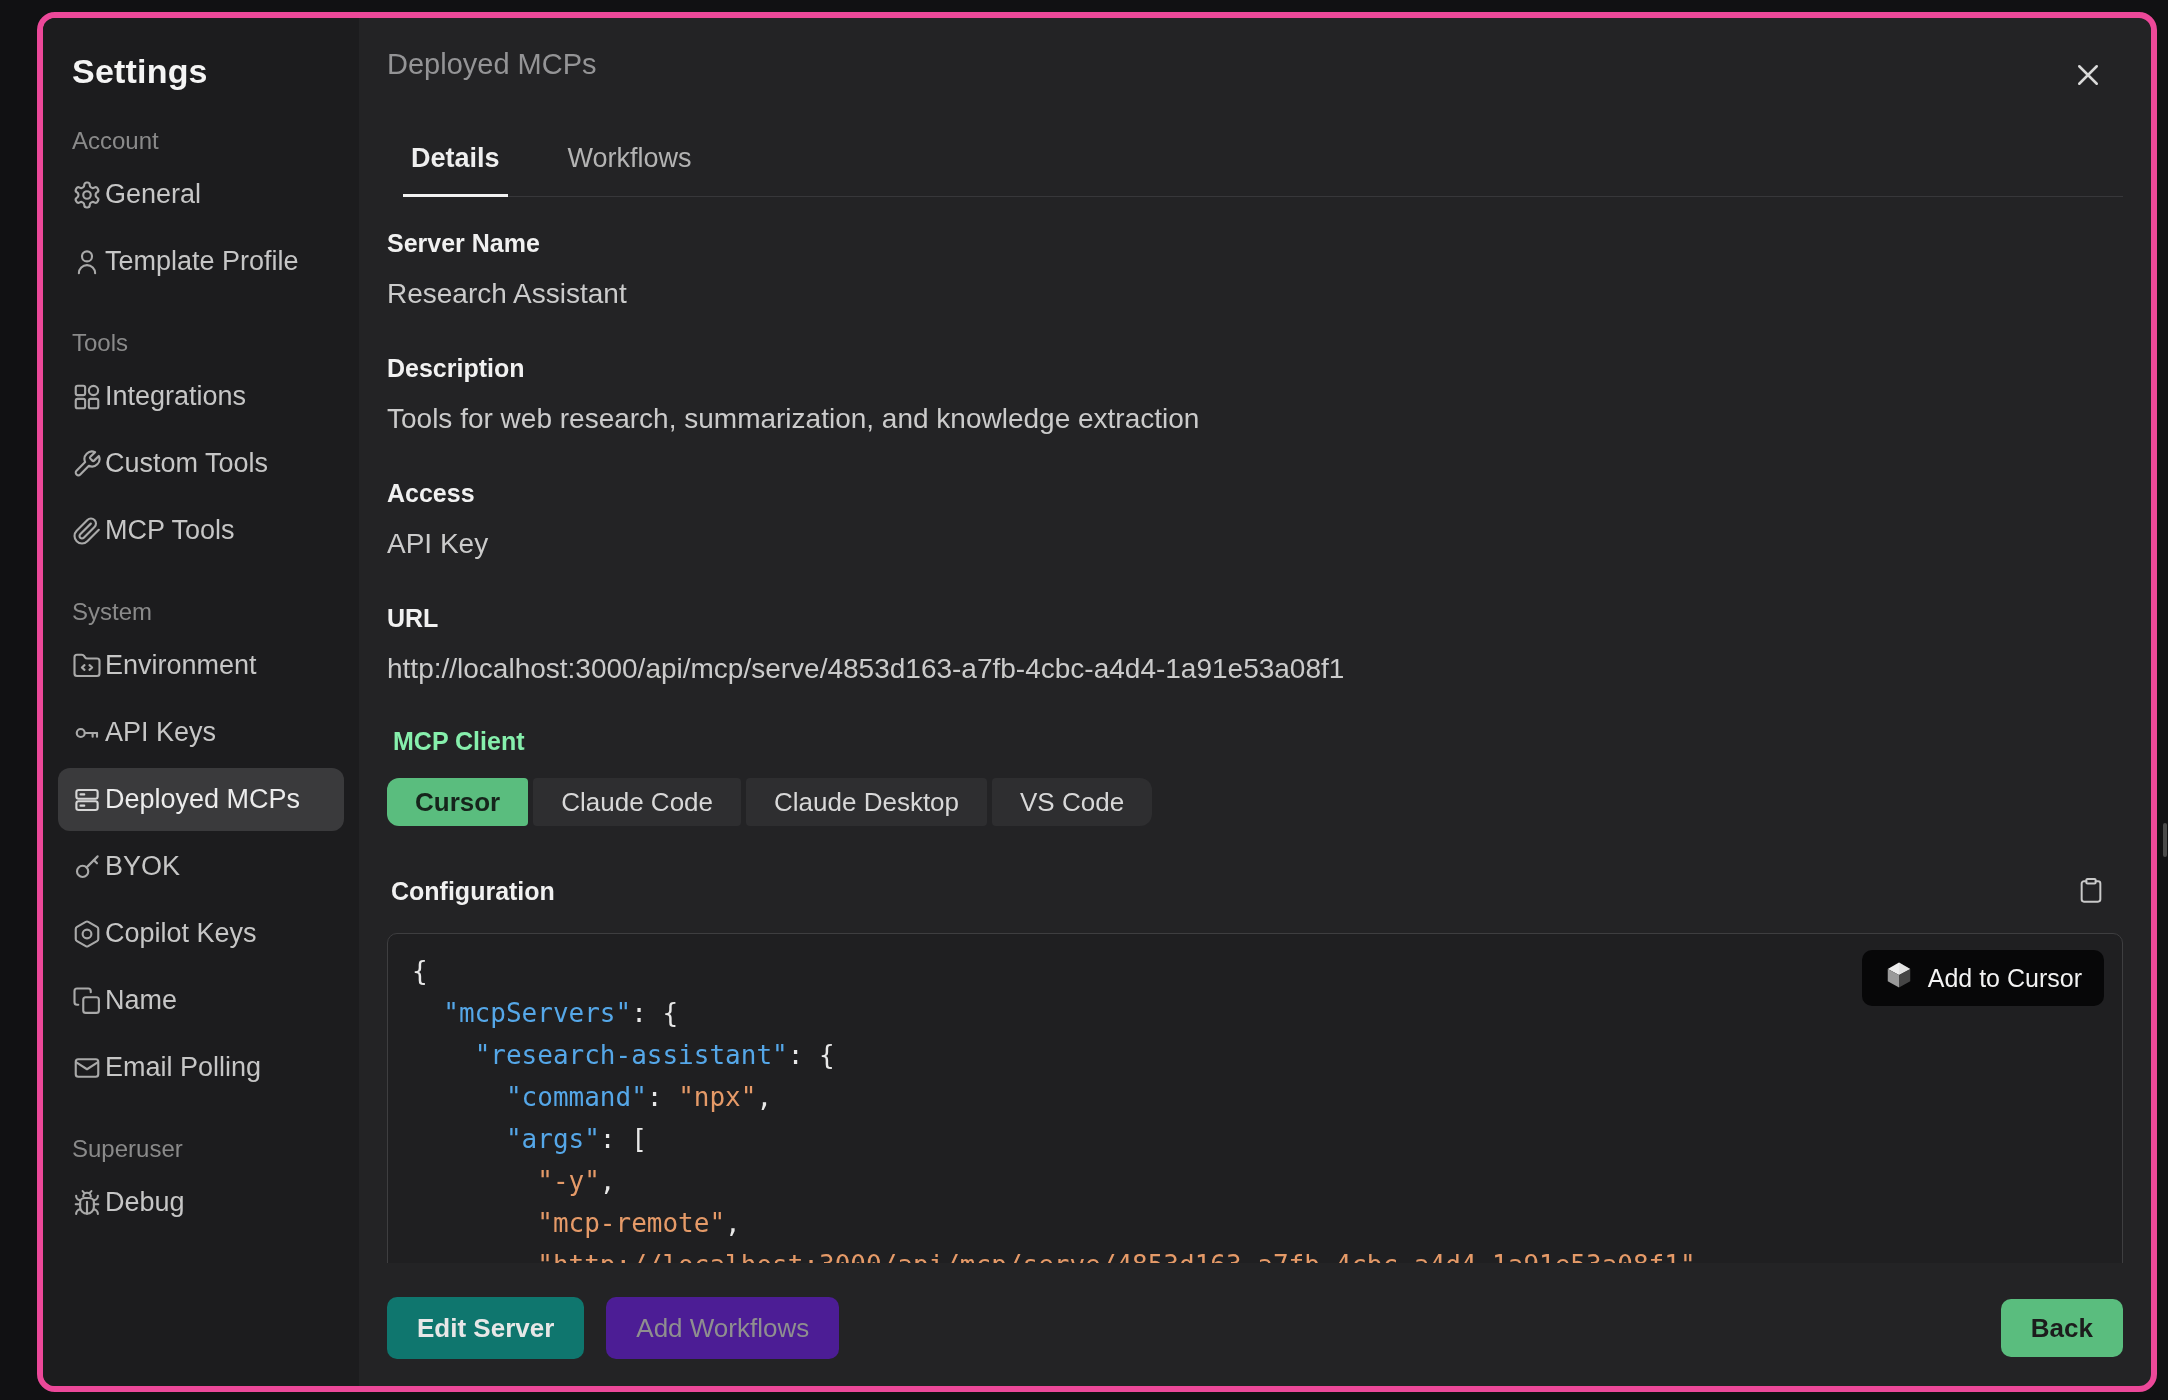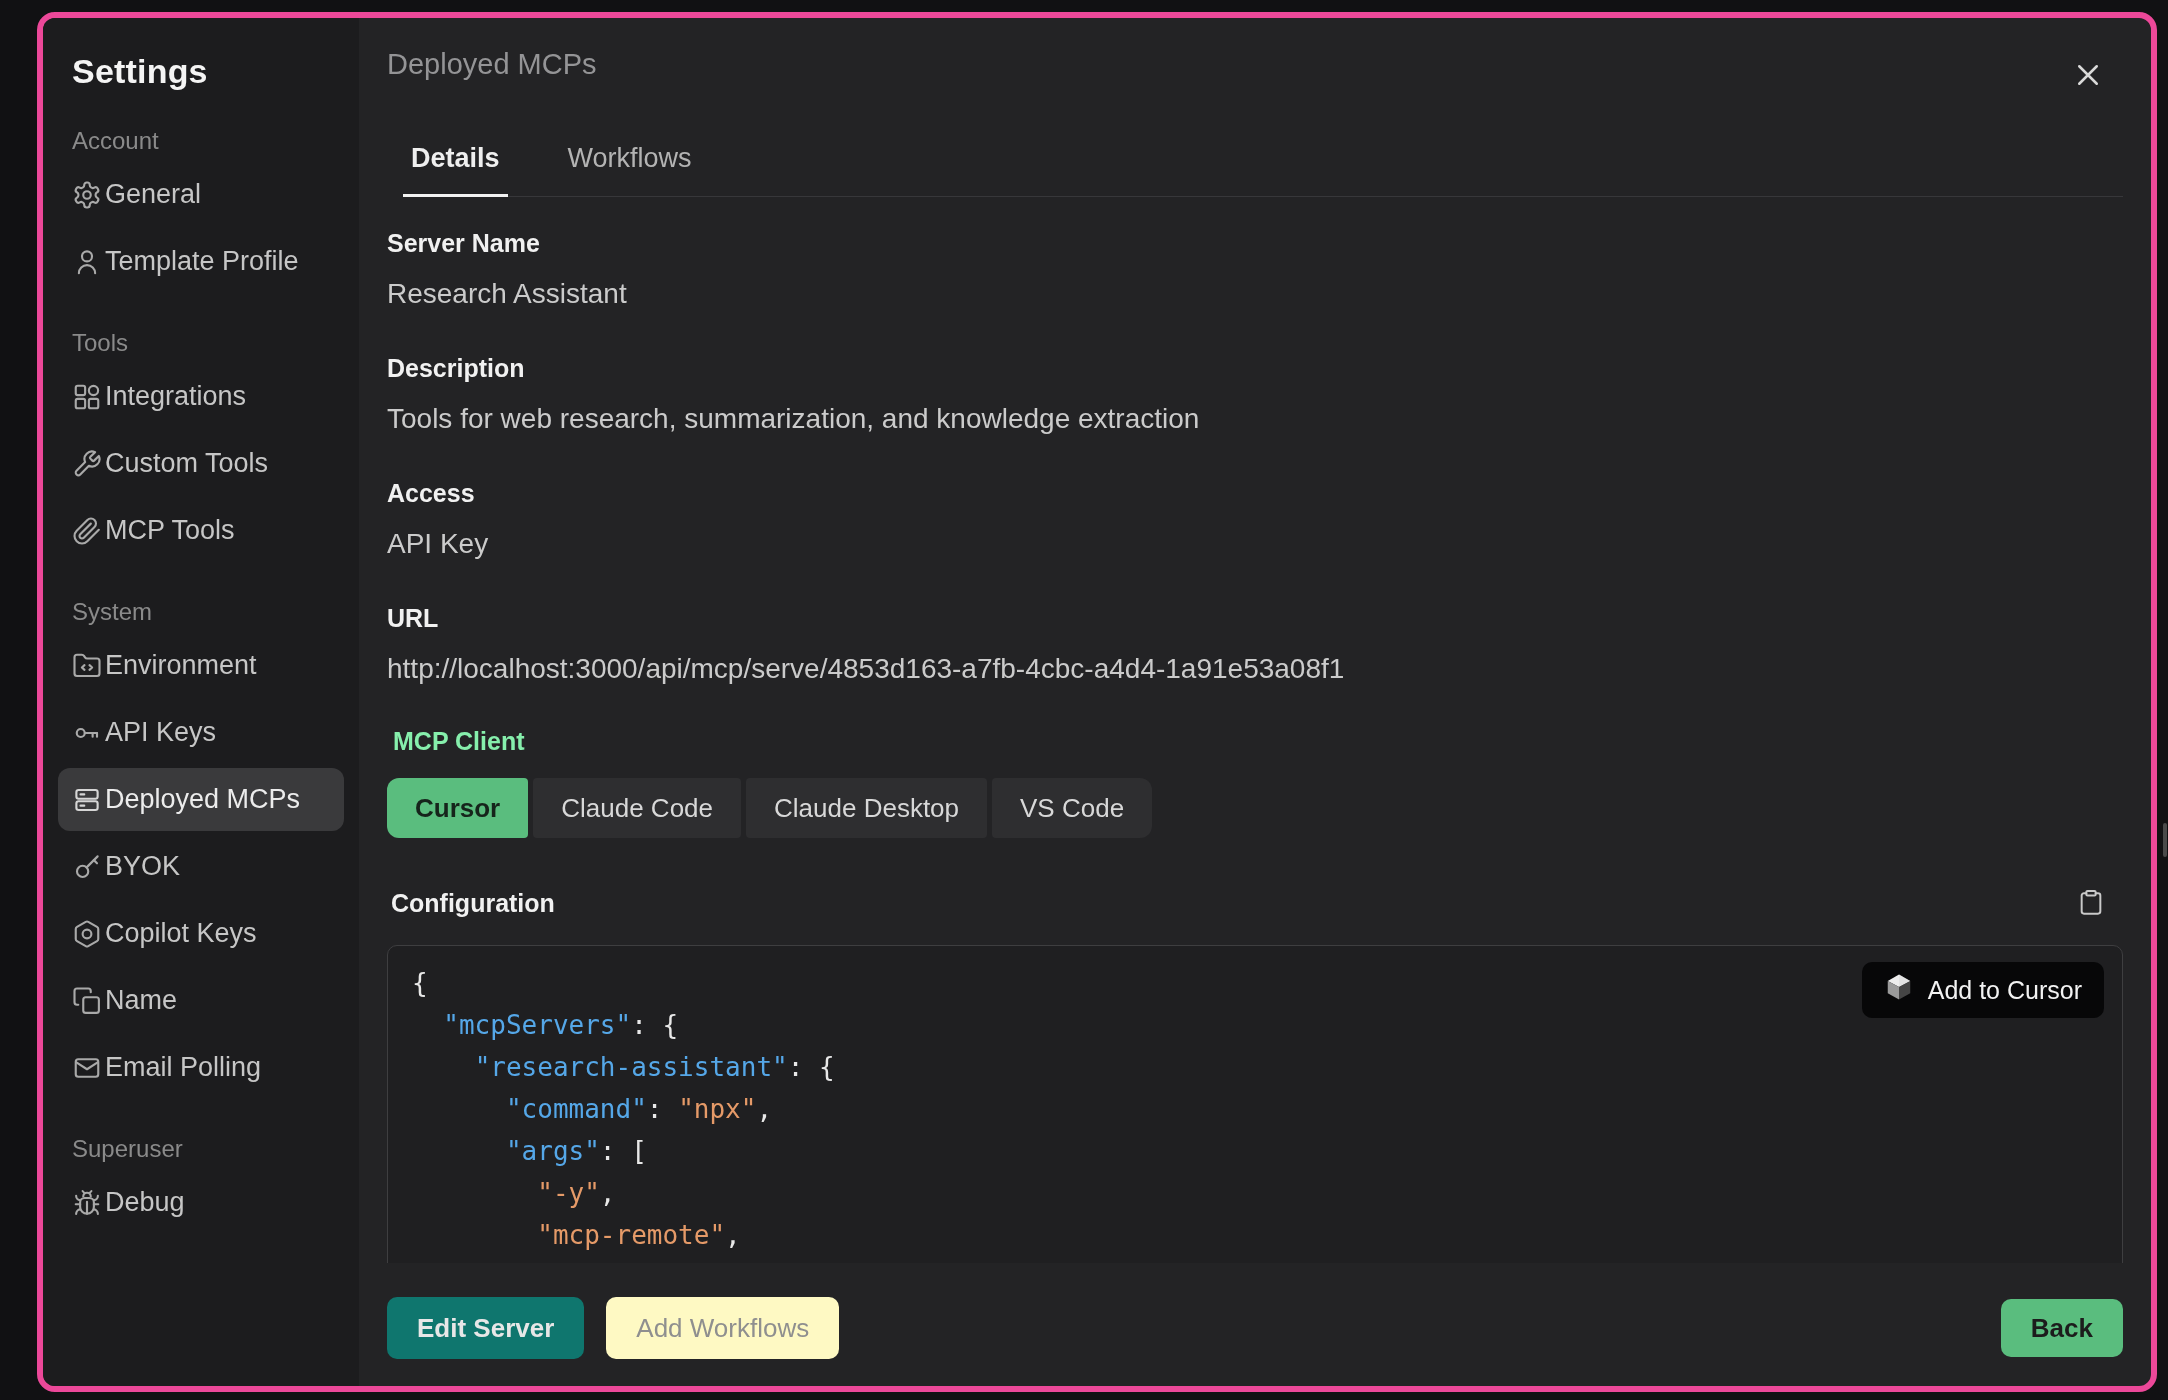--- a/index.html
+++ b/index.html
@@ -56,21 +56,21 @@
   .content { flex:1; padding:0 28px; overflow:hidden; }
   .field-label { font-size:25px; font-weight:600; color:#f1f1f1; margin-top:32px; }
   .field-value { font-size:28px; font-weight:400; color:#cbcbcb; margin-top:20px; }
   .two-col { display:flex; }
   .col-transport { width:276px; }
   .field-label.tight { margin-top:44px; }
   
   .mcp-client-label { font-size:25px; font-weight:600; color:#86efac; margin-top:42px; margin-left:6px; }
   .client-options { display:flex; gap:5px; margin-top:22px; }
   .client-btn {
-    height:60px; padding:0 28px; font-size:26px; font-weight:500;
+    height:48px; padding:0 28px; font-size:26px; font-weight:500;
     background:#2e2e30; color:#d8d8d8; border:none; cursor:pointer;
     border-radius:4px; font-family:inherit;
   }
   .client-btn:first-child { border-top-left-radius:12px; border-bottom-left-radius:12px; }
   .client-btn:last-child { border-top-right-radius:12px; border-bottom-right-radius:12px; }
   .client-btn.selected { background:var(--accent-green); color:#16241b; font-weight:600; }
   
   .config-row { display:flex; justify-content:space-between; align-items:center; margin-top:46px; }
   .config-label { font-size:25px; font-weight:600; color:#f1f1f1; margin-left:4px; }
   .copy-btn { background:none; border:none; cursor:pointer; color:#c9c9c9; padding:4px; margin-right:14px; }
@@ -98,21 +98,21 @@
   .footer {
     display:flex; justify-content:space-between; align-items:center;
     padding:34px 28px 27px 28px;
   }
   .footer-left { display:flex; gap:22px; }
   .btn {
     border:none; cursor:pointer; border-radius:10px; font-family:inherit;
     font-size:26px; height:62px; padding:0 30px;
   }
   .btn.edit { background:#0f766e; color:#e7e7e7; font-weight:600; }
-  .btn.muted { background:#fef9c3; color:#8f8f8f; font-weight:500;text-align:right; }
+  .btn.muted { background:#4c1d95; color:#8f8f8f; font-weight:500;text-align:right; }
   .btn.back {
     background:var(--accent-green); color:#1c1c1c; font-weight:600;
     height:58px; padding:0 30px;
   }
   .page-scroll-thumb {
     position:absolute; right:1px; top:823px; width:4px; height:34px;
     background:#4a4a4a; border-radius:2px;
   }
 </style>
 </head>

